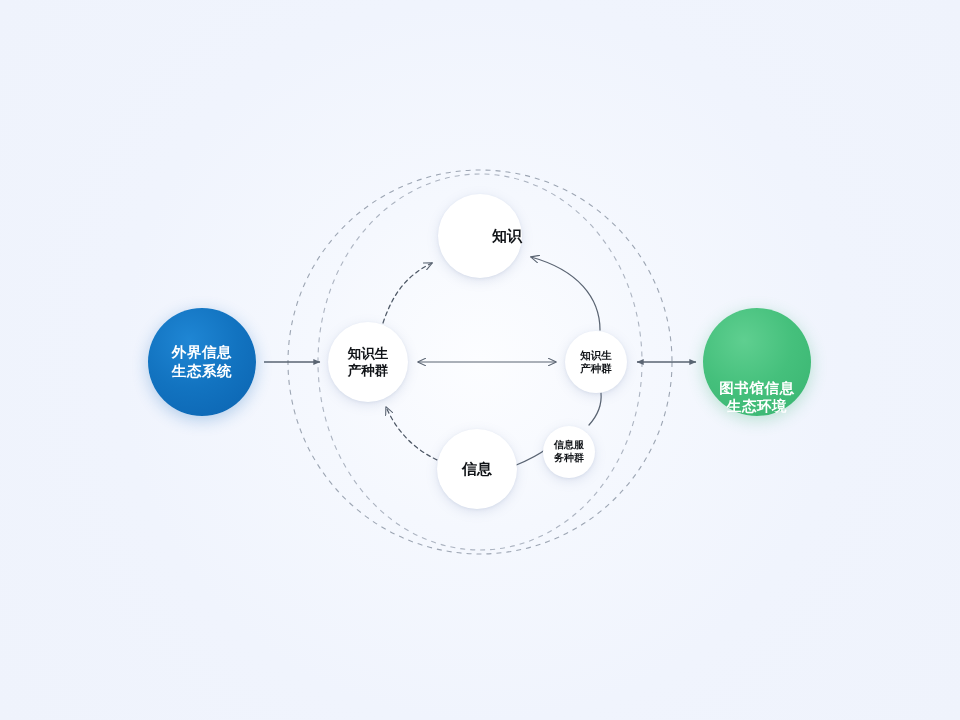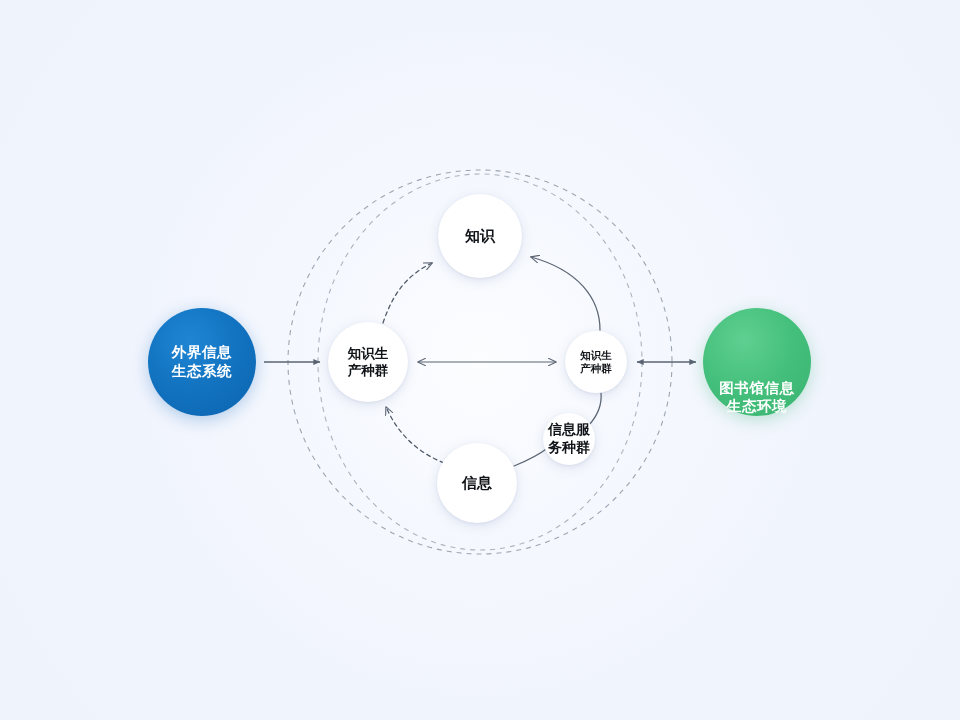--- a/index.html
+++ b/index.html
@@ -67,38 +67,39 @@
     background: radial-gradient(circle at 38% 30%, #5fcf90 0%, #45c07c 48%, #38b470 100%);
     font-size: 14.5px;
     letter-spacing: 0.6px;
     box-shadow: 0 4px 16px rgba(60,180,115,0.30);
     align-items: flex-end;
   }
   #node-knowledge {
     left: 438px; top: 194px;
     width: 84px; height: 84px;
     font-size: 15px;
+    justify-content: flex-end;
   }
   #node-producer-left {
     left: 328px; top: 322px;
     width: 80px; height: 80px;
     font-size: 13.5px;
   }
   #node-producer-right {
     left: 565px; top: 331px;
     width: 62px; height: 62px;
     font-size: 10.5px;
   }
   #node-service {
-    left: 543px; top: 413px;
+    left: 543px; top: 426px;
     width: 52px; height: 52px;
-    font-size: 14px;
+    font-size: 10px;
   }
   #node-information {
-    left: 437px; top: 443px;
+    left: 437px; top: 429px;
     width: 80px; height: 80px;
     font-size: 15px;
   }
 </style>
 </head>
 <body>
 
 <div id="canvas">
 
   <svg id="vector-layer" viewBox="0 0 960 720" xmlns="http://www.w3.org/2000/svg">

